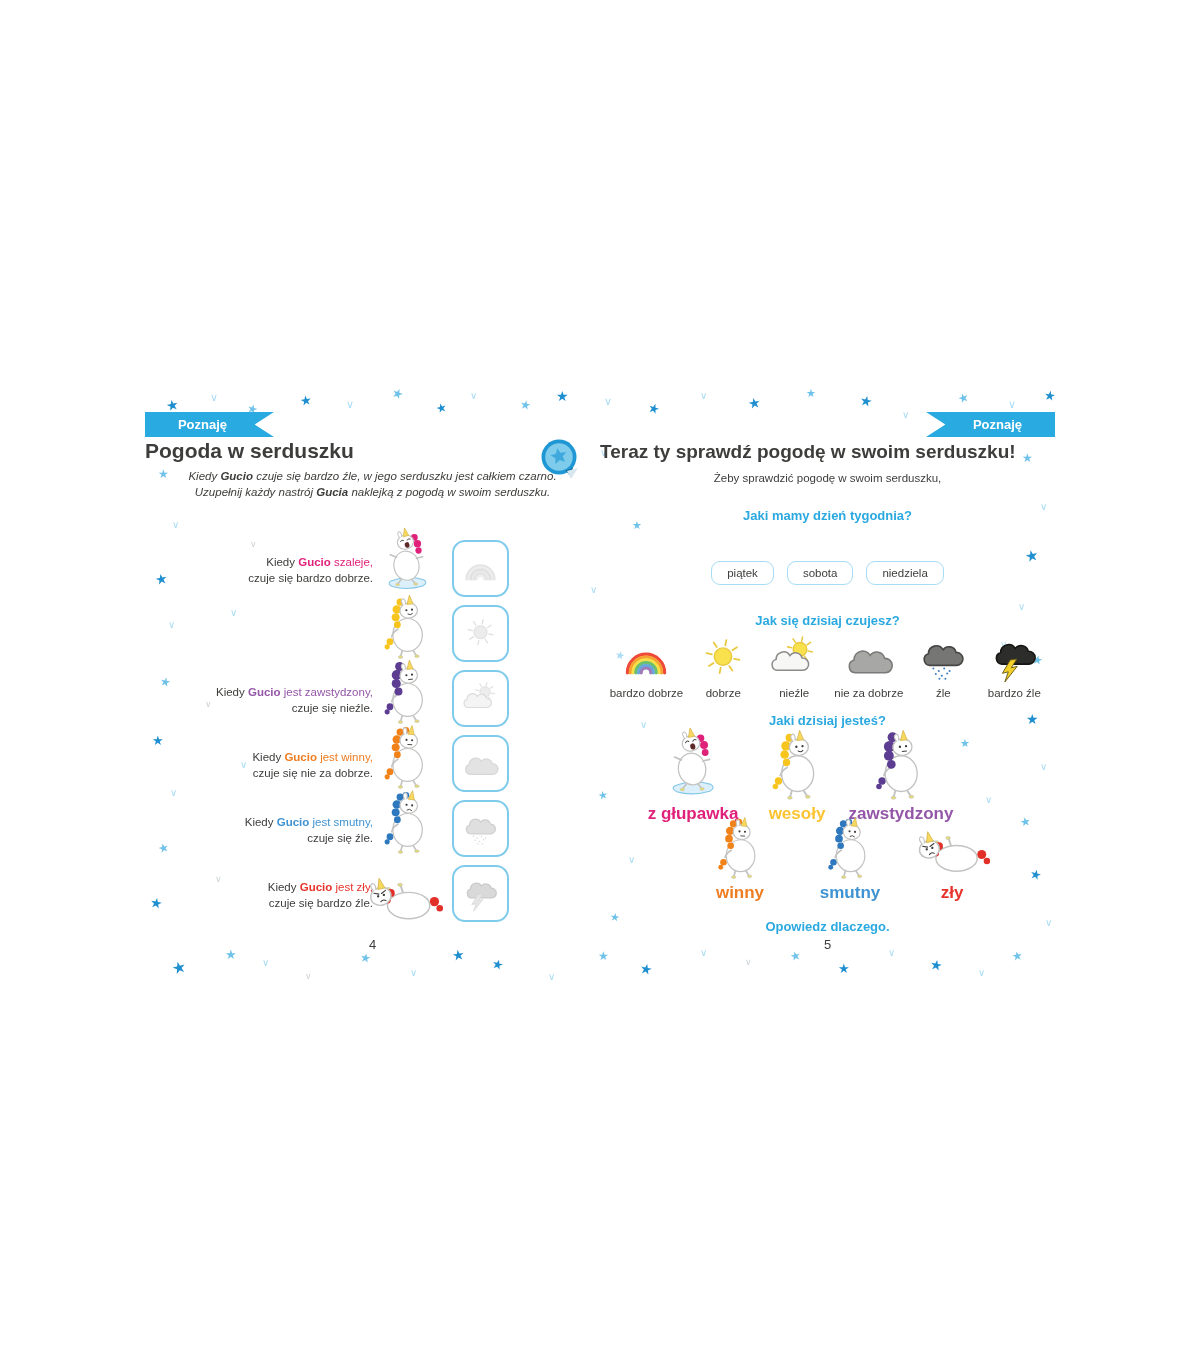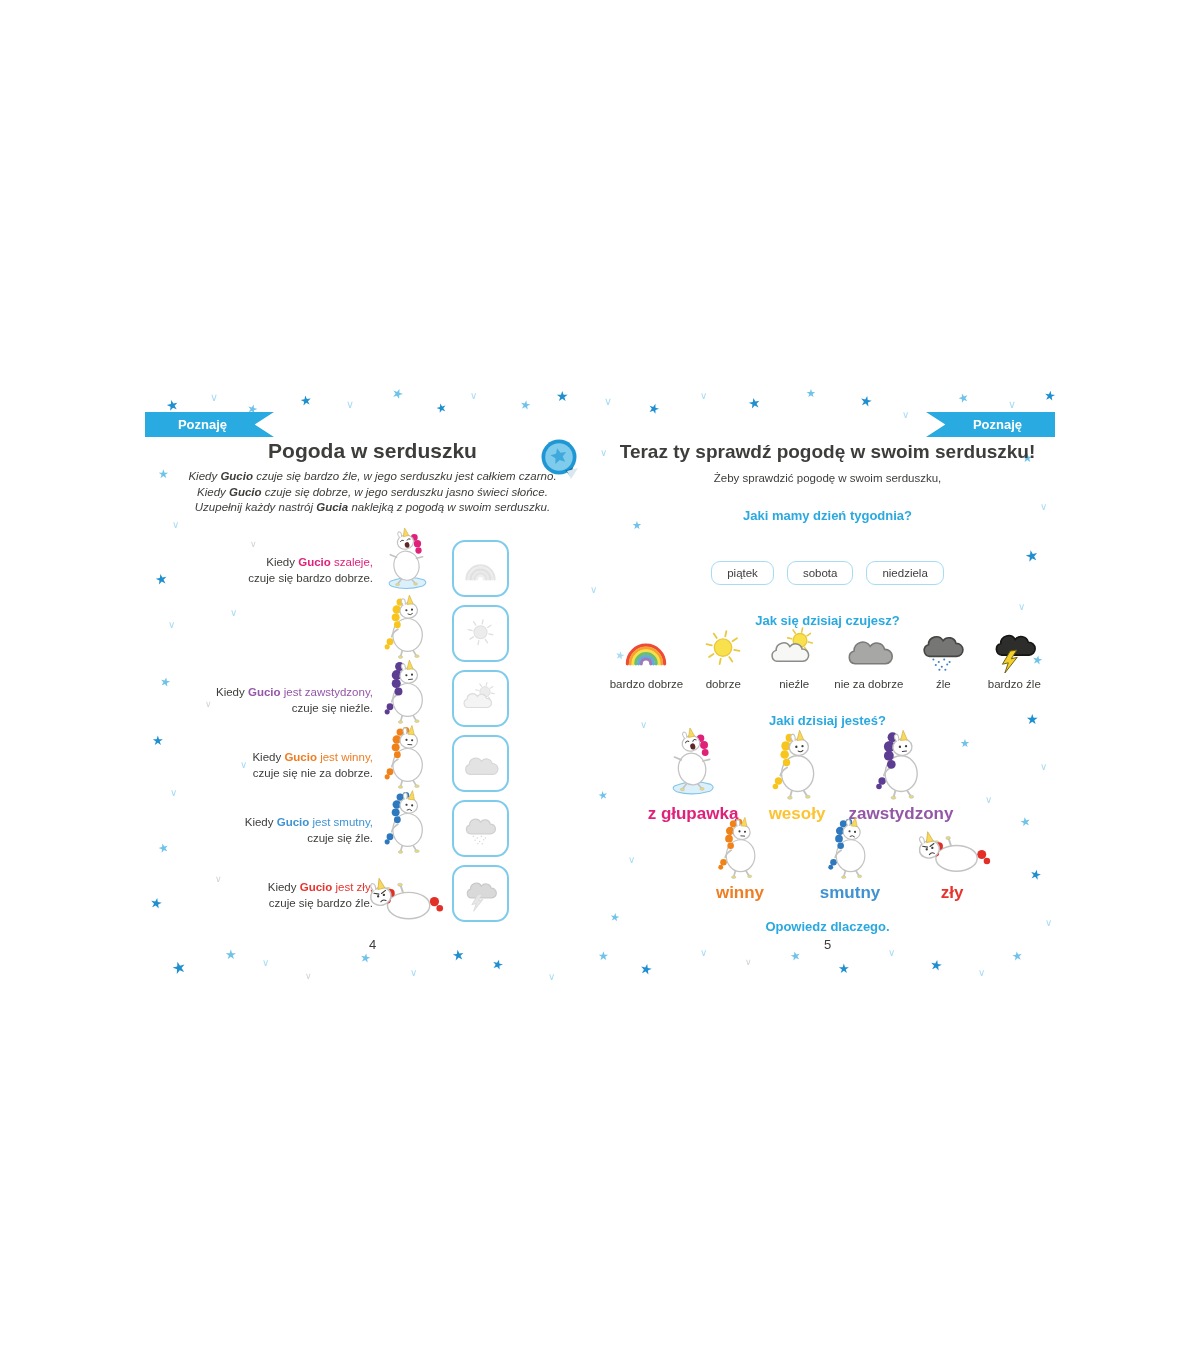--- a/index.html
+++ b/index.html
@@ -8,21 +8,21 @@
   .star{position:absolute;line-height:1;user-select:none;}
   .page{position:absolute;top:385px;width:455px;height:600px;}
   #page-left{left:145px;}
   #page-right{left:600px;}
 
   .ribbon{position:absolute;top:27px;height:25px;width:115px;background:#29abe2;color:#fff;
           font-weight:bold;font-size:13px;display:flex;align-items:center;justify-content:center;}
   .ribbon-left{left:0;clip-path:polygon(0 0,100% 0,85% 50%,100% 100%,0 100%);padding-right:14px;}
   .ribbon-right{right:0;clip-path:polygon(0 0,100% 0,100% 100%,0 100%,15% 50%);padding-left:14px;}
 
-  .page-title{position:absolute;left:0;width:100%;text-align:center;font-weight:bold;color:#3d3d3b;}
+  .page-title{position:absolute;left:0;width:100%;font-weight:bold;color:#3d3d3b;}
   #left-title{top:54px;font-size:21px;}
   #right-title{top:56px;font-size:19px;}
 
   .intro{position:absolute;left:0;width:100%;text-align:center;font-size:11.5px;line-height:15.5px;}
   #left-intro{top:84px;font-style:italic;}
   #right-intro{top:86px;}
   .intro b{font-weight:bold;}
 
   .blue-q{position:absolute;left:0;width:100%;text-align:center;font-weight:bold;font-size:13px;color:#2aa9e0;}
 
@@ -34,21 +34,21 @@
   .mood-uni{position:absolute;left:228px;top:0;width:68px;height:68px;}
   .sticker-box{position:absolute;left:307px;width:57px;height:57px;border:2px solid #7fcbec;border-radius:13px;
                box-sizing:border-box;display:flex;align-items:center;justify-content:center;background:#fff;}
 
   .pagenum{position:absolute;left:0;width:100%;top:552px;text-align:center;font-size:13px;color:#3d3d3b;}
 
   .day-row{position:absolute;left:0;width:100%;display:flex;justify-content:center;gap:13px;}
   .day-pill{border:1.5px solid #a6dcf5;border-radius:9px;padding:5px 15px;font-size:11.5px;color:#3d3d3b;
             background:#fff;white-space:nowrap;}
 
-  #weather-row{position:absolute;left:0;top:241px;width:100%;display:flex;justify-content:center;
+  #weather-row{position:absolute;left:0;top:250px;width:100%;display:flex;justify-content:center;
                align-items:flex-end;gap:9px;}
   .weather-option{display:flex;flex-direction:column;align-items:center;gap:4px;}
   .weather-option .wlabel{font-size:11.5px;color:#3d3d3b;white-space:nowrap;}
 
   .mood-option{position:absolute;display:flex;flex-direction:column;align-items:center;transform:translateX(-50%);}
   .mood-option .mlabel{font-size:17px;font-weight:bold;margin-top:2px;white-space:nowrap;}
 </style>
 </head>
 <body>
 
@@ -139,21 +139,20 @@
     <div class="sticker-badge">
 <svg viewBox="0 0 40 44" width="100%" height="100%">
   <circle cx="19" cy="20" r="17.5" fill="#1f97d4"></circle>
   <circle cx="19" cy="20" r="13.8" fill="#7ecbec"></circle>
   <path d="M19,11 l2.3,5.2 5.7,0.4 -4.3,3.8 1.3,5.6 -5,-3 -5,3 1.3,-5.6 -4.3,-3.8 5.7,-0.4 z" fill="#3fa9dd" transform="rotate(-12 19 20)"></path>
   <path d="M25,33 q4,1 8,-3 l-2,10 z" fill="#116f9e"></path>
   <path d="M27,34 L38,31 L31,42 z" fill="#d9e7f0"></path>
 </svg></div>
     <div class="intro" id="left-intro">
         <div><span>Kiedy </span><b>Gucio</b><span> czuje się bardzo źle, w jego serduszku jest całkiem czarno.</span></div>
-        <div><span>Kiedy </span><b>Gucio</b><span> czuje się dobrze, w jego serduszku jasno świeci słońce.</span></div>
         <div><span>Uzupełnij każdy nastrój </span><b>Gucia</b><span> naklejką z pogodą w swoim serduszku.</span></div>
       </div>
     <div id="mood-rows">
         <div class="mood-row" style="top: 143px;">
           <div class="mood-text" style="top: 26px;">
             <div class="l1" style="color:#e0217a"><span style="color:#3d3d3b">Kiedy </span><b>Gucio</b> szaleje,</div>
                    <div class="l2" style="color:#3d3d3b">czuje się bardzo dobrze.</div>
           </div>
           <div class="mood-uni"><svg viewBox="0 0 120 130" width="100%" height="100%">
       <path d="M28,102 q32,-13 64,-3 q9,6 -2,12 q-31,9 -58,1 q-10,-5 -4,-10" fill="#dcf0fb" stroke="#83c5e8" stroke-width="2"></path>

